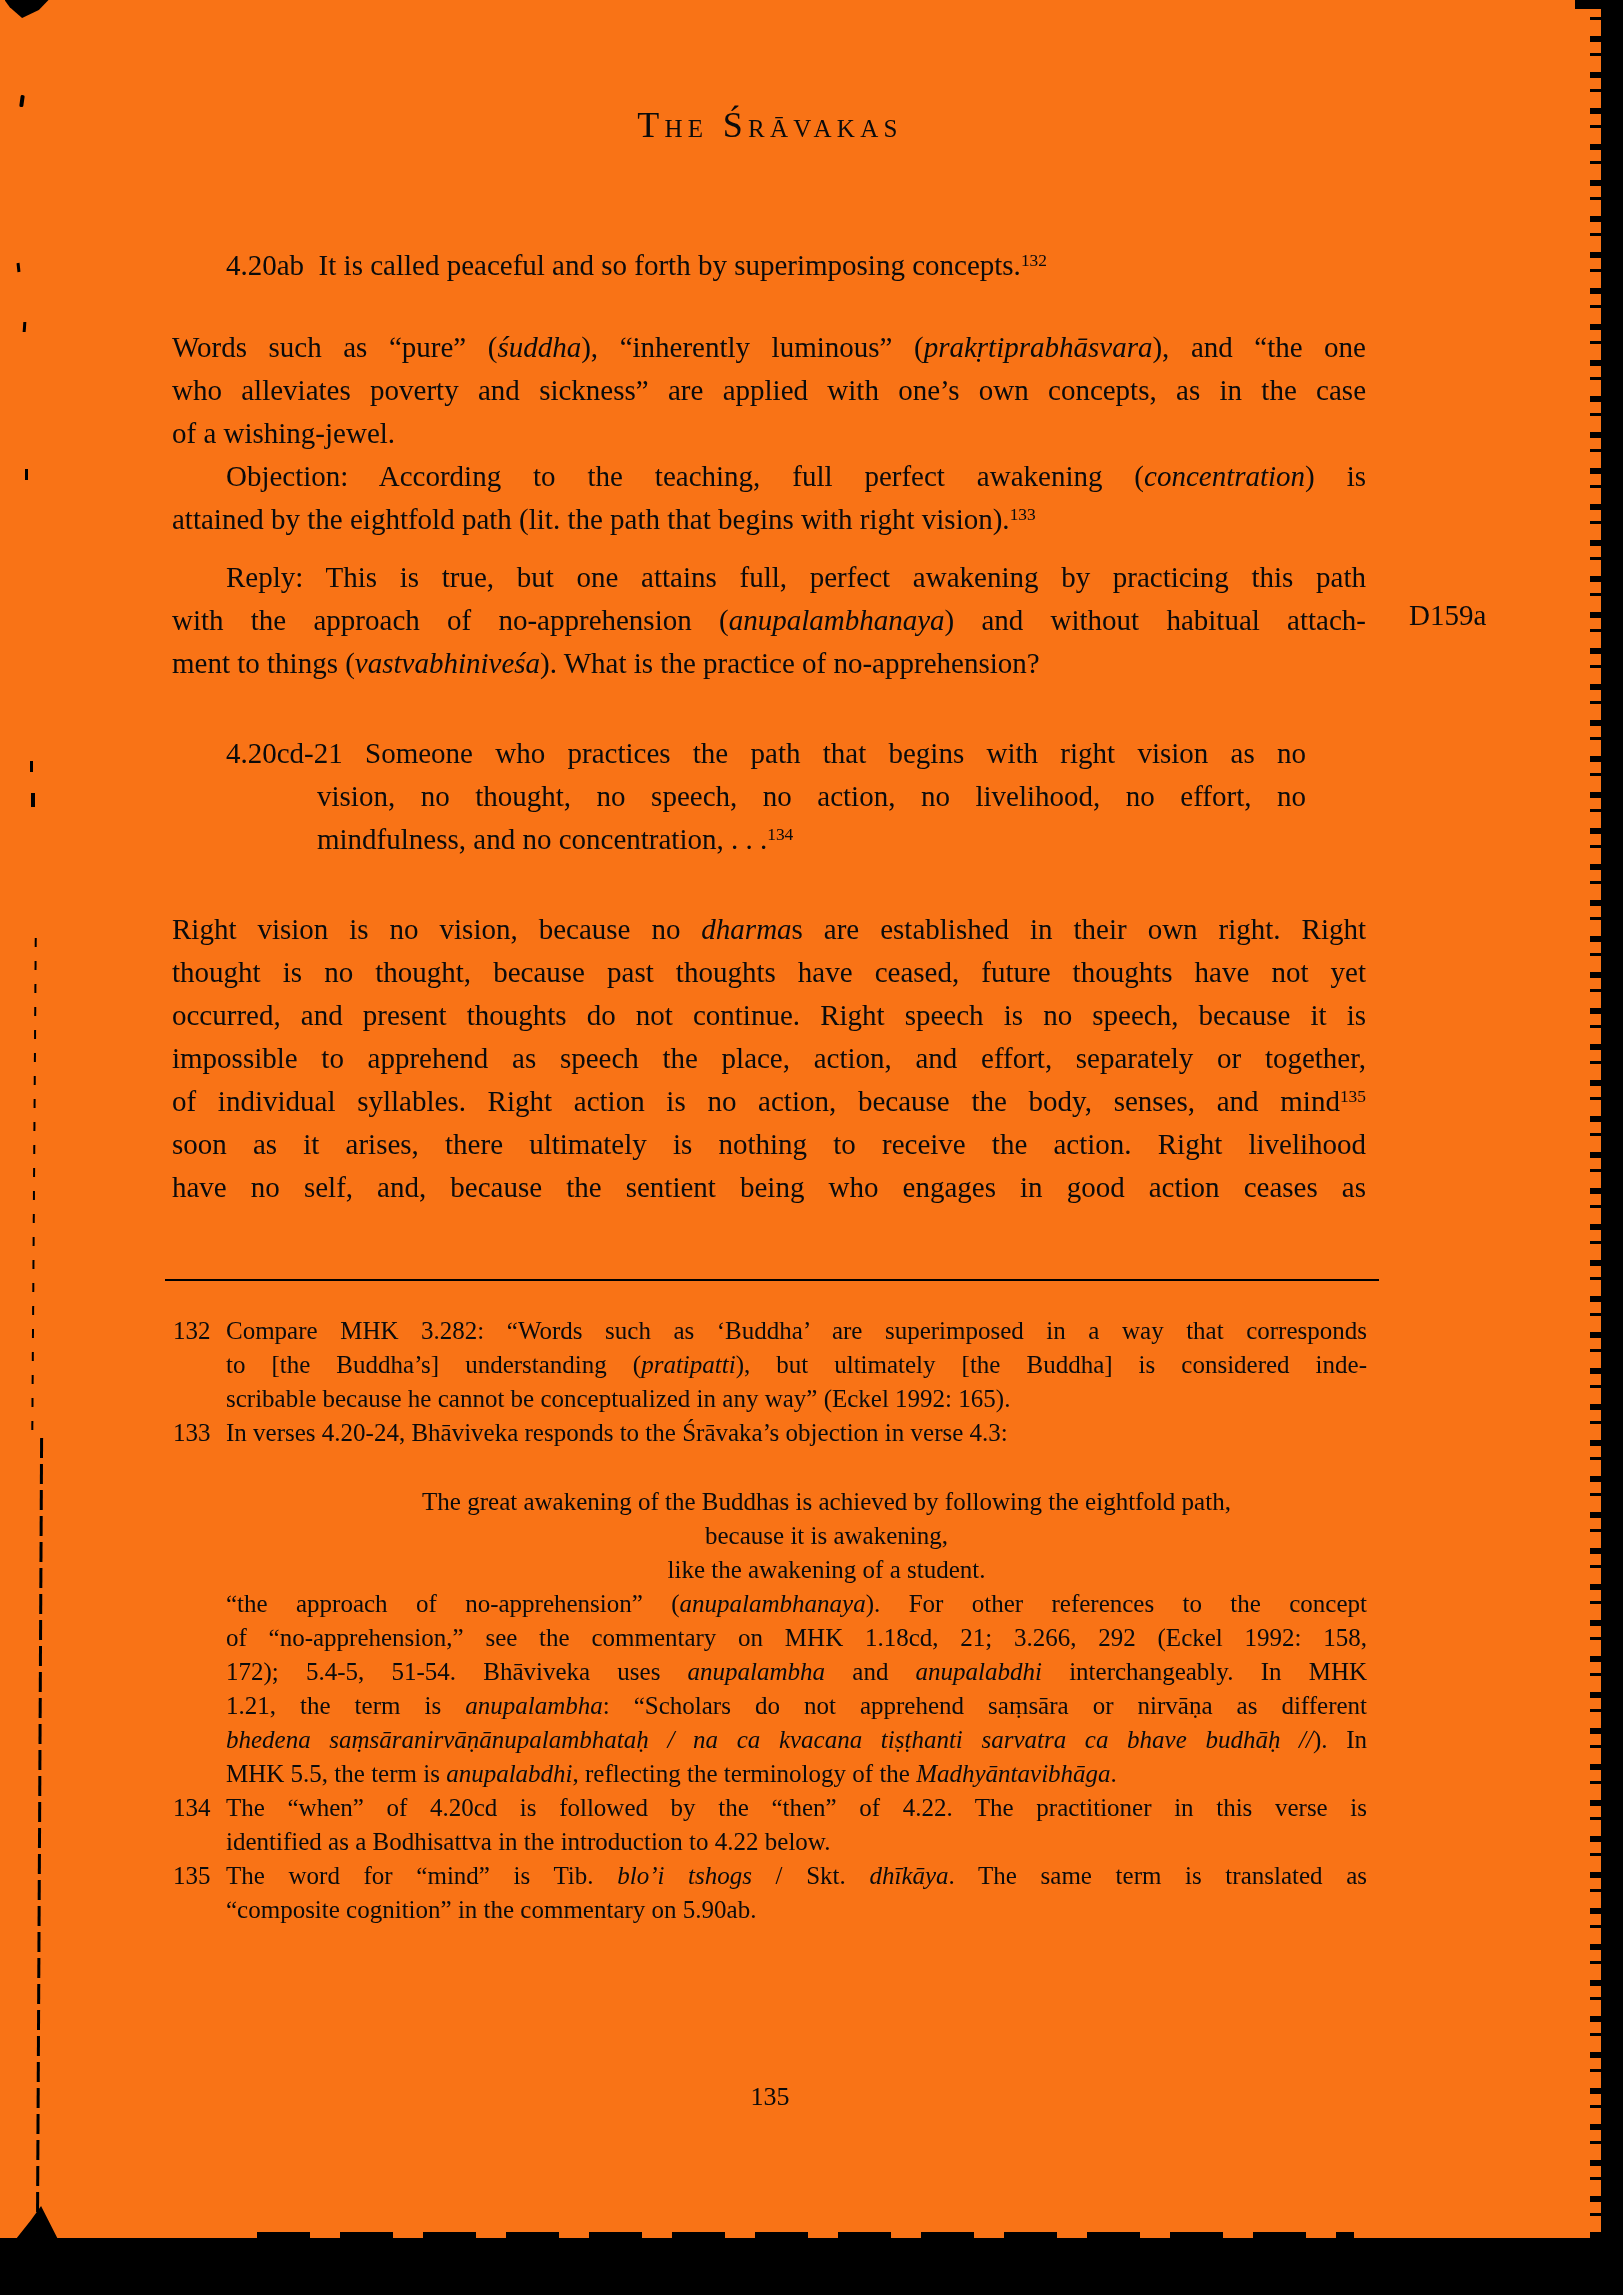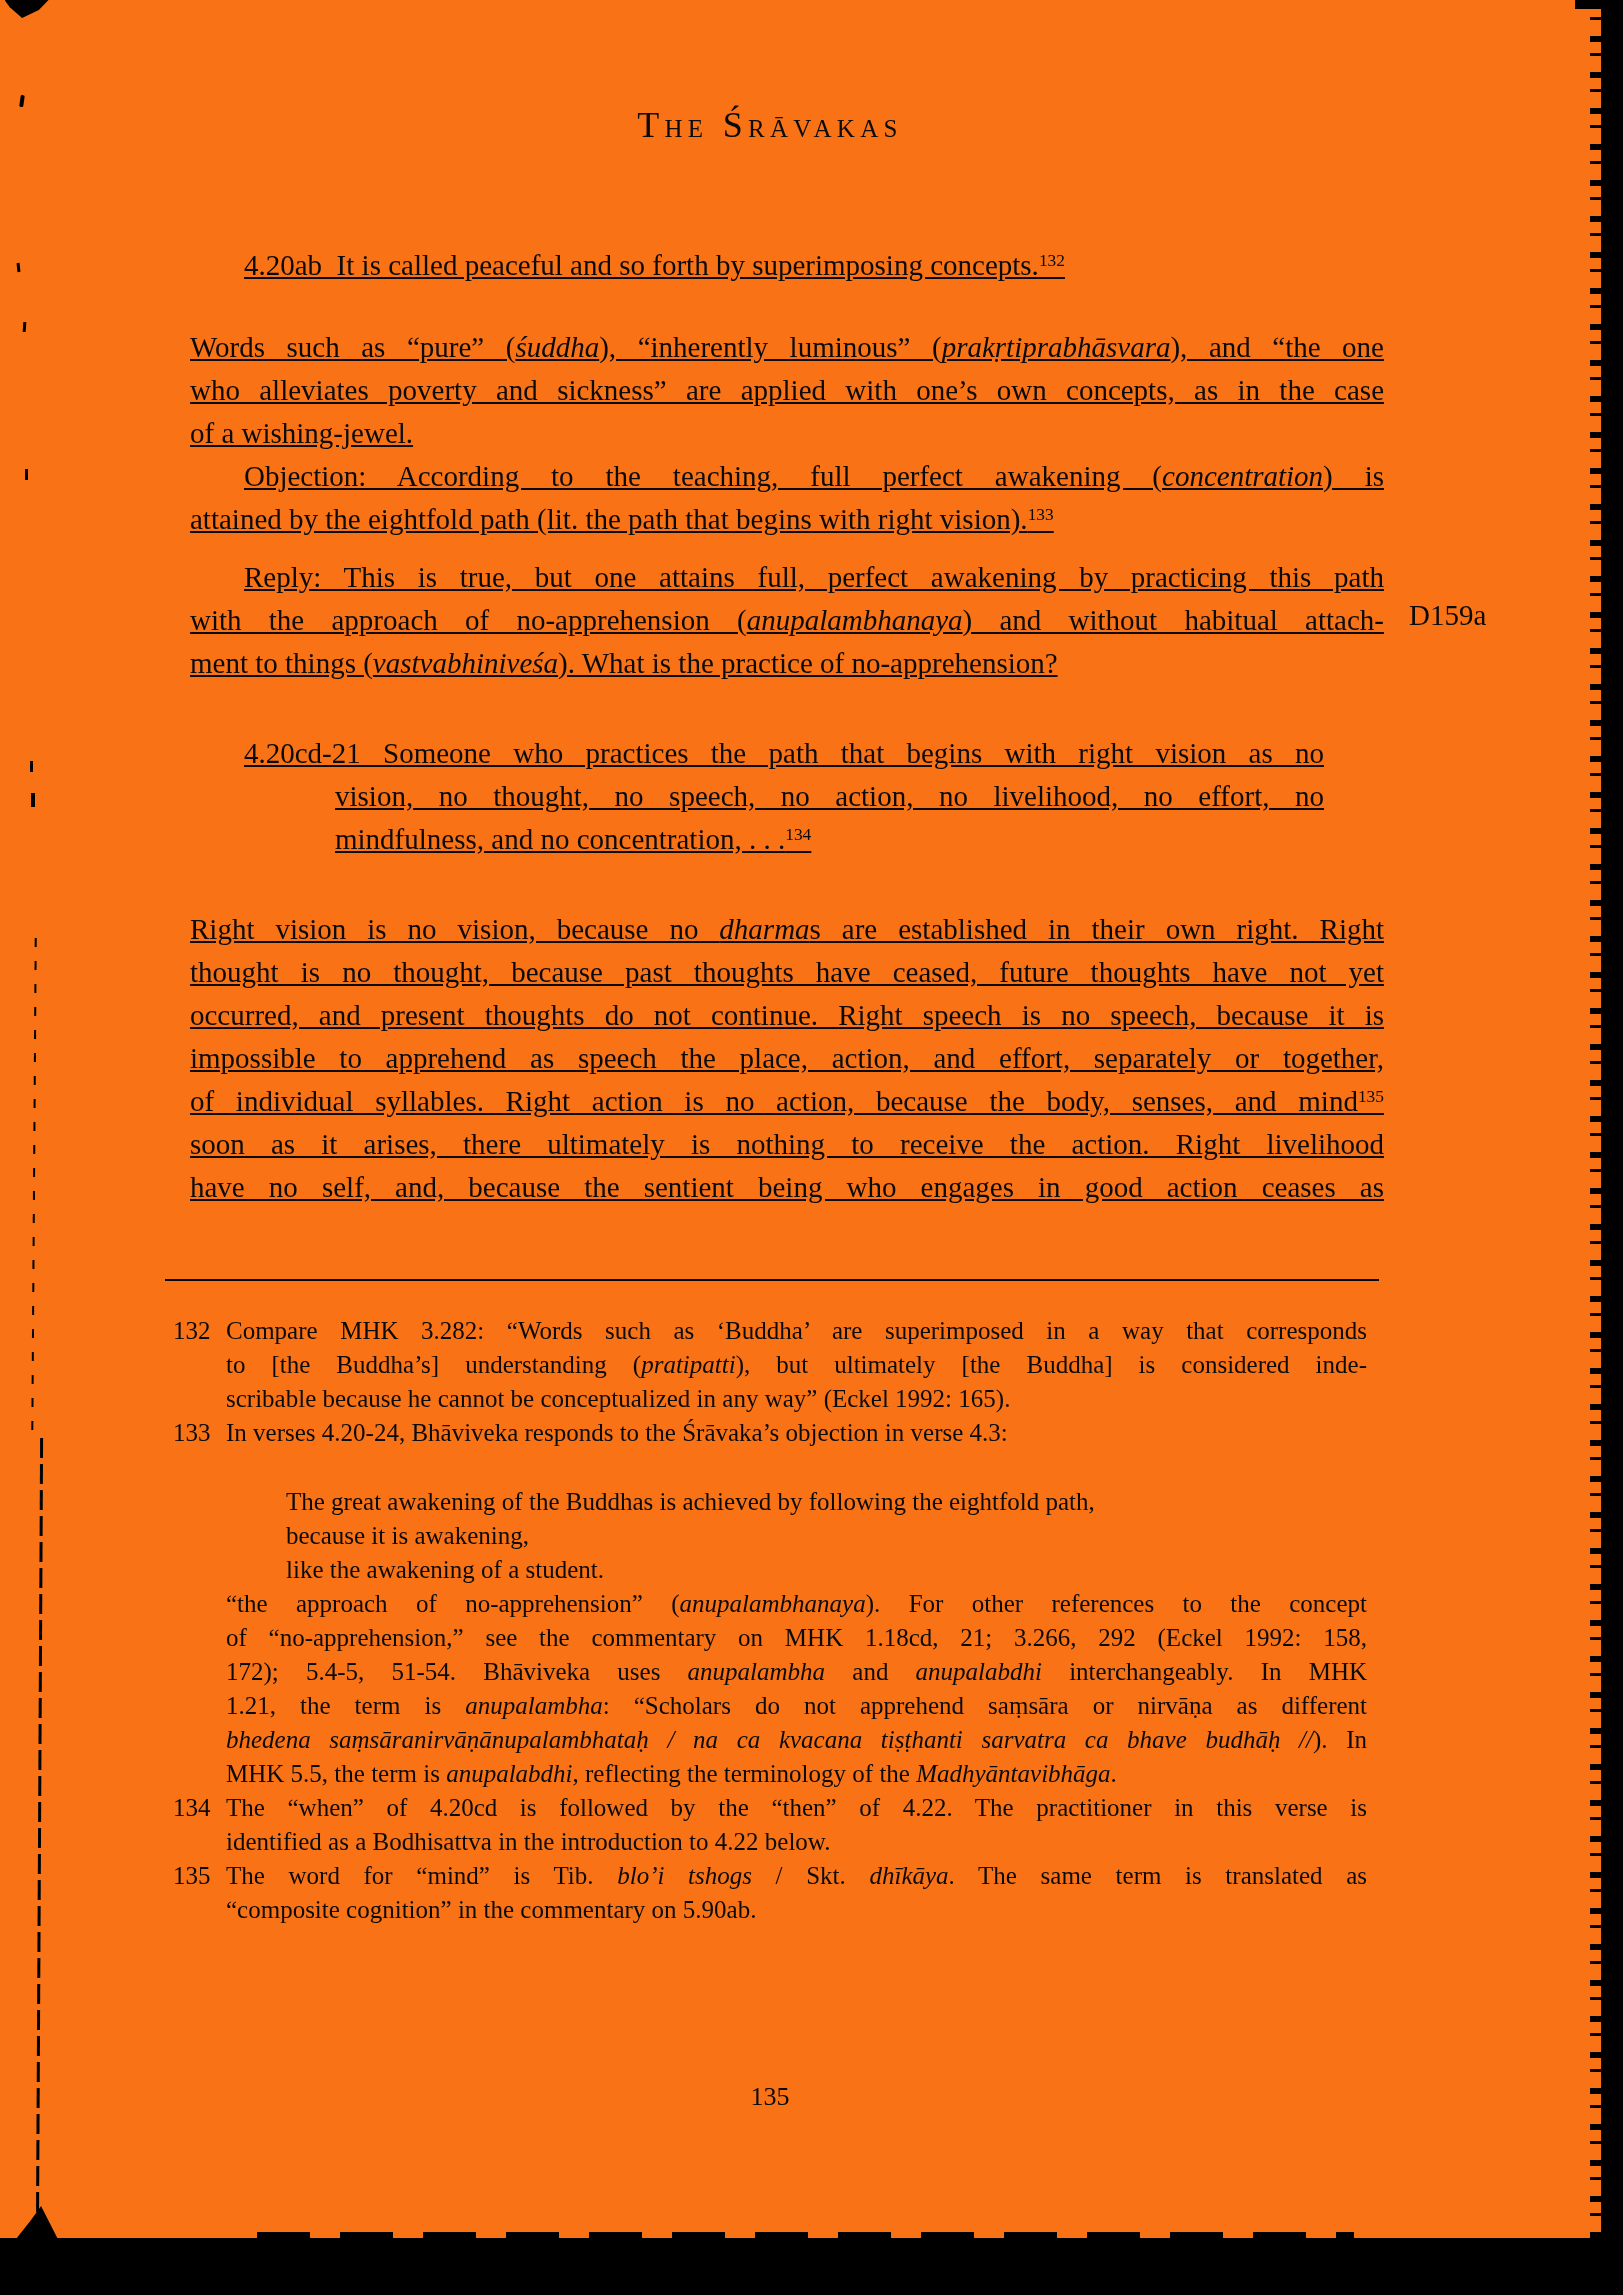--- a/index.html
+++ b/index.html
@@ -2,40 +2,40 @@
 <html style="font-size:12px"><head>
 <meta charset="utf-8">
 <style>
   html,body{margin:0;padding:0;background:#888;}
   .page{position:relative;width:1624px;height:2295px;background:#f97316;color:#0b0b0b;
         font-family:"Liberation Serif","DejaVu Serif",serif;overflow:hidden;}
 
   .running-head{position:absolute;top:104px;left:173px;width:1194px;text-align:center;
         font-variant:small-caps;font-size:36px;letter-spacing:5.3px;}
 
-  .main{position:absolute;left:190px;top:244px;width:1194px;font-size:29px;line-height:43px;text-decoration:underline;}
+  .main{position:absolute;left:172px;top:244px;width:1194px;font-size:29px;line-height:43px;}
 
   .line{white-space:normal;}
   .j{text-align:justify;text-align-last:justify;}
   .ind{text-indent:54px;}
   .v1{padding-left:54px;margin-bottom:39px;}
   .v2{margin-left:54px;width:1080px;margin-top:47px;}
   .vc{padding-left:91px;}
   .p-reply{margin-top:15px;}
   .p-rv{margin-top:47px;}
   .it{font-style:italic;}
   sup{font-size:0.6em;line-height:0;position:relative;top:-0.5em;vertical-align:baseline;}
 
   .margin-note{position:absolute;left:1409px;top:599px;font-size:29px;}
 
   .fn-rule{position:absolute;left:165px;top:1279px;width:1214px;height:2.3px;background:#000;}
   .footnotes{position:absolute;left:173px;top:1314px;width:1194px;font-size:25px;line-height:34px;}
   .fnnum{display:inline-block;width:53px;font-style:normal;}
   .fc{padding-left:53px;}
-  .fv{padding-left:113px;}
+  .fv{padding-left:113px;text-align:center;}
   .gt{margin-top:35px;}
 
   .page-number{position:absolute;left:173px;top:2082px;width:1194px;text-align:center;font-size:26px;}
 
   
   .art{position:absolute;background:#000;}
   .blob-tl{left:4.5px;top:0;width:44px;height:18px;
         clip-path:polygon(0% 0%,100% 0%,78% 55%,40% 100%,12% 40%);}
   .speck1{left:19.7px;top:95px;width:3.8px;height:12px;border-radius:1.5px;transform:rotate(8deg);}
   .speck2{left:17.4px;top:263px;width:3px;height:9px;transform:rotate(-6deg);}

